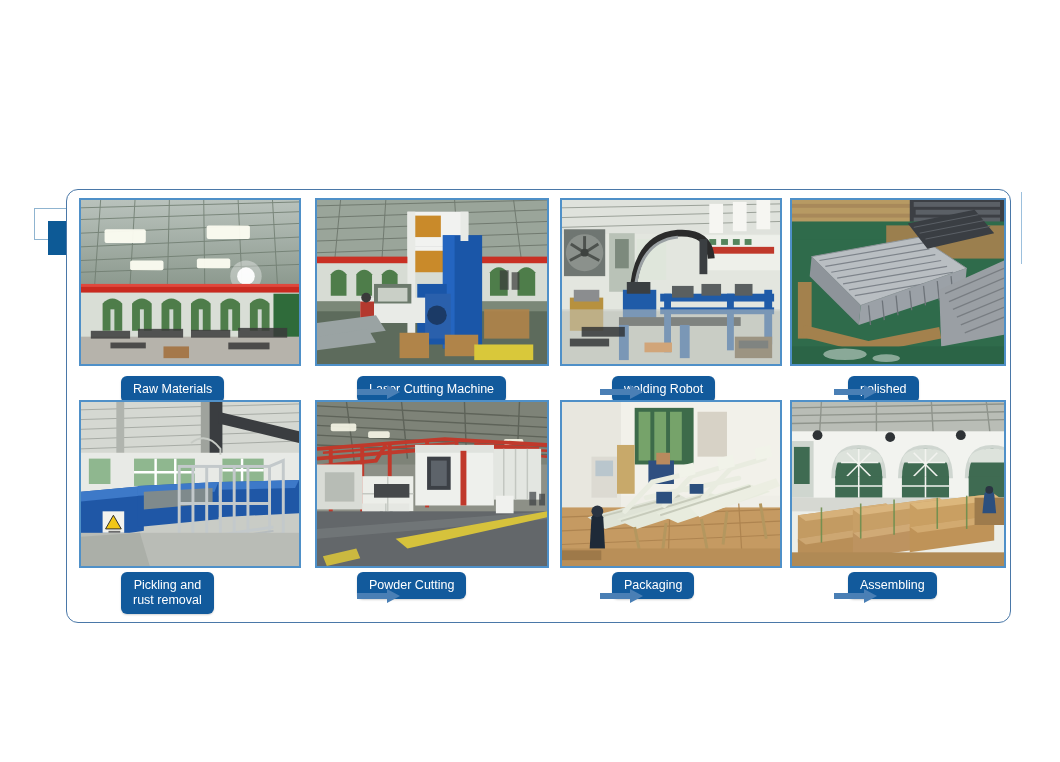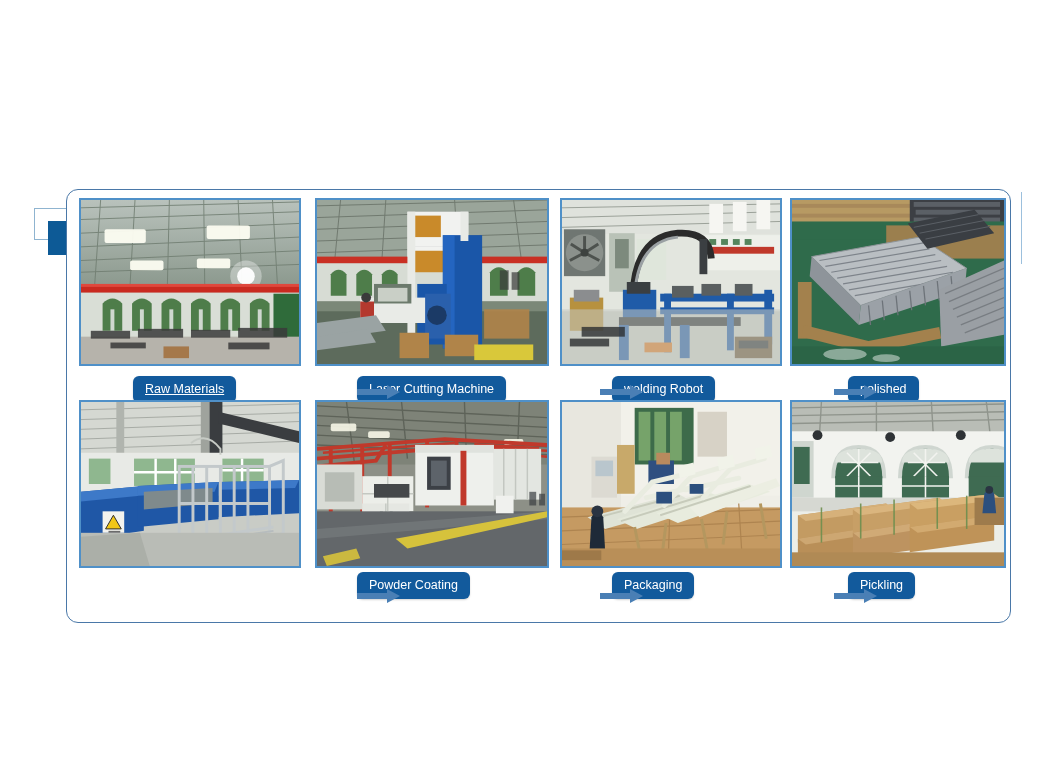--- a/index.html
+++ b/index.html
@@ -142,21 +142,21 @@
     background: #125a9c;
     color: #ffffff;
     border-radius: 6px;
     font-size: 12.5px;
     line-height: 1.18;
     padding: 6px 12px;
     text-align: center;
     white-space: pre-line;
     box-shadow: 0 1px 2px rgba(0,0,0,0.18);
   }
-  .cell.c0 .label { left: 54px; text-decoration: underline; }
+  .cell.c0 .label { left: 42px; }
   .cell.c1 .label { left: 42px; }
   .cell.c2 .label { left: 52px; }
   .cell.c3 .label { left: 58px; }
 
   .row-1 .label { top: 172px; }
 
   .arrow {
     position: absolute;
     width: 44px; height: 16px;
   }
@@ -553,20 +553,22 @@
             <g stroke="#b6bcbe" stroke-width="2" fill="none">
               <path d="M104 146 L196 132"></path>
                 <path d="M104 152 L196 138"></path>
             </g>
             <rect x="0" y="134" width="222" height="34" fill="#b9bcb6"></rect>
             <g fill="#a8aba5" opacity="0.8">
               <path d="M0 138 L60 134 L70 168 L0 168 z"></path>
             </g>
           </svg>
         </div>
+        <div class="label">Pickling and
+rust removal</div>
       </div>
 
       <div class="cell c1">
         <div class="photo">
           <svg viewBox="0 0 234 168" preserveAspectRatio="none">
             <rect width="234" height="168" fill="#8d9087"></rect>
             <rect width="234" height="64" fill="#7e8378"></rect>
             <g stroke="#5e6359" stroke-width="1.4">
               <path d="M0 4 L234 16"></path>
                 <path d="M0 14 L234 26"></path>
@@ -639,21 +641,21 @@
             <g fill="#d6c23c" opacity="0.9">
               <path d="M6 158 L40 150 L44 160 L10 168 z"></path>
             </g>
             <rect x="182" y="96" width="18" height="18" fill="#f0f1ee"></rect>
             <g fill="#3b3f42" opacity="0.7">
               <rect x="216" y="92" width="7" height="14"></rect>
                 <rect x="226" y="94" width="6" height="12"></rect>
             </g>
           </svg>
         </div>
-        <div class="label">Powder Coating</div>
+        <div class="label">Powder Cutting</div>
       </div>
 
       <div class="cell c2">
         <div class="photo">
           <svg viewBox="0 0 222 168" preserveAspectRatio="none">
             <rect width="222" height="168" fill="#efeee7"></rect>
             <rect width="222" height="96" fill="#f2f1ea"></rect>
             <rect x="0" y="0" width="60" height="120" fill="#e8e7df"></rect>
             <rect x="74" y="6" width="60" height="58" fill="#3d6b4a"></rect>
             <g fill="#76a36a">
@@ -816,21 +818,21 @@
                 <path d="M148 98 L148 130"></path>
               <path d="M178 96 L178 130"></path>
             </g>
             <rect x="186" y="98" width="30" height="28" fill="#9e7b4c"></rect>
 
             <path d="M196 94 q5 -8 10 0 l2 20 h-14 z" fill="#2c4f7e"></path>
             <circle cx="201" cy="90" r="4" fill="#2a3442"></circle>
             <rect x="0" y="154" width="216" height="14" fill="#b08a55"></rect>
           </svg>
         </div>
-        <div class="label">Pickling</div>
+        <div class="label">Assembling</div>
       </div>
     </div>
 
     <div class="arrow-layer">
       <div class="arrow a0">
         <svg width="44" height="16" viewBox="0 0 44 16">
           <path d="M0 5 L30 5 L30 1 L43 8 L30 15 L30 11 L0 11 z" fill="#4a7fb5"></path>
         </svg>
       </div>
       <div class="arrow a1">

